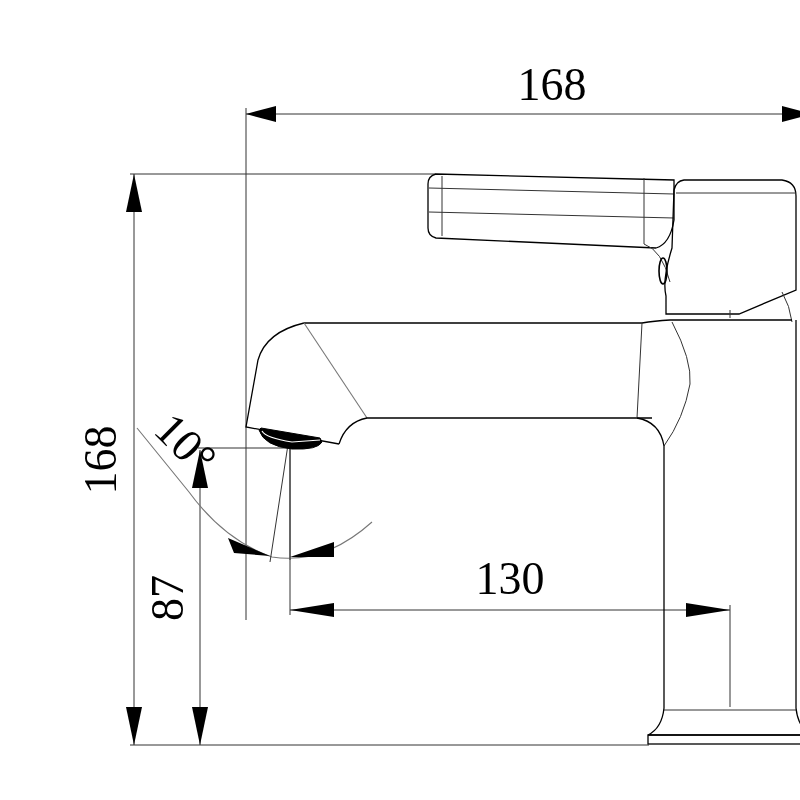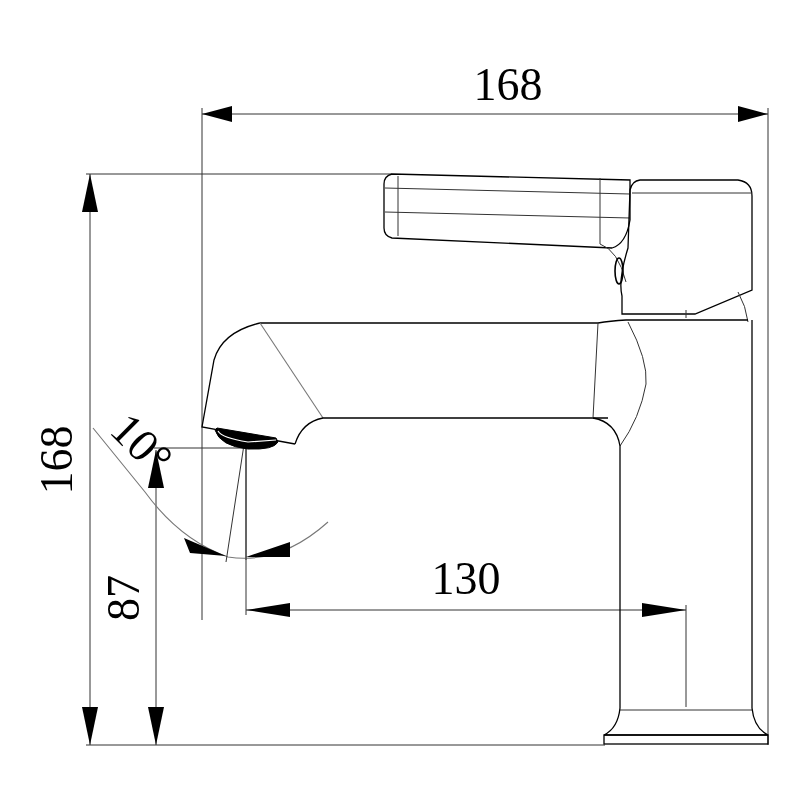--- a/index.html
+++ b/index.html
@@ -1,17 +1,17 @@
 <!DOCTYPE html>
 <html><head>
 <meta charset="utf-8">
 <style>
   html, body { margin: 0; padding: 0; background: #ffffff; }
   body { width: 800px; height: 800px; overflow: hidden; }
-  #stage { position: relative; width: 648px; height: 800px; }
+  #stage { position: relative; width: 648px; height: 800px; margin-left: 44px; }
   svg { position: absolute; left: 0; top: 0; }
   .dim-text { font-family: "Liberation Serif", "DejaVu Serif", serif; fill: #000; }
   .ln { stroke: #000; fill: none; stroke-width: 1.3; }
   .ln-thin { stroke: #333; fill: none; stroke-width: 1; }
   .ln-grey { stroke: #777; fill: none; stroke-width: 1.1; }
   .arrow { fill: #000; stroke: none; }
 </style>
 </head>
 <body>
 

